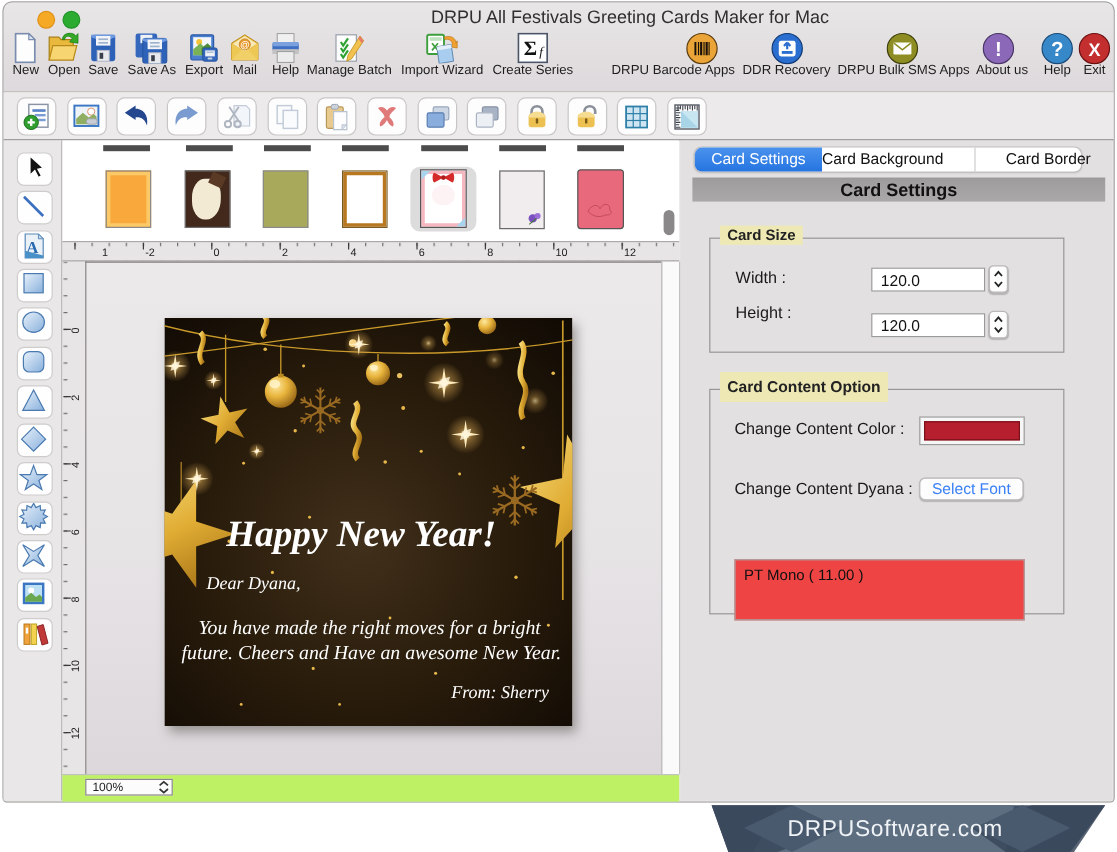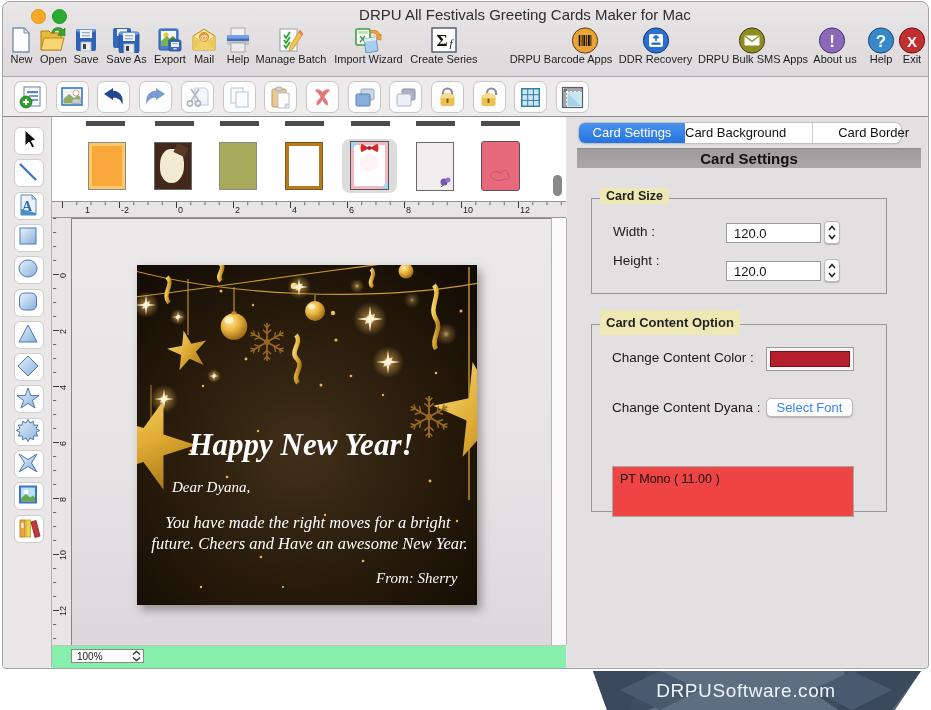--- a/index.html
+++ b/index.html
@@ -15,21 +15,21 @@
 #row2{left:3px;top:77px;width:925px;height:39px;background:#eceaea;border-bottom:1px solid #908c8c;}
 .btn2{position:absolute;top:4px;width:31px;height:30px;background:#fdfdfd;border:1px solid #c9c6c6;border-radius:7px;}
 .btn2 svg{position:absolute;left:3px;top:3px;}
 #sidebar{left:3px;top:117px;width:48px;height:550px;background:#e9e7e7;border-right:1px solid #b3b0b0;}
 .sbtn{position:absolute;left:11px;width:28px;height:26px;background:#fefefe;border:1px solid #cfcccc;border-radius:6px;}
 #thumbs{left:52px;top:117px;width:514px;height:84px;background:#ffffff;border-bottom:1px solid #989494;}
 #hruler{left:52px;top:202px;width:514px;height:15px;background:#e7e5e5;border-bottom:1px solid #9b9797;}
 #vruler{left:52px;top:218px;width:19px;height:427px;background:#e7e5e5;}
 #canvas{left:71px;top:218px;width:480px;height:427px;background:linear-gradient(180deg,#ebe9ea 0%,#e7e4e6 55%,#dcd7db 100%);border-left:1px solid #8a8686;border-top:1px solid #8a8686;}
 #cstrip{left:551px;top:218px;width:14px;height:427px;background:#fbfafa;border-left:1px solid #b5b2b2;border-right:1px solid #b5b2b2;}
-#footer{left:52px;top:645px;width:514px;height:22px;background:#86efac;border-top:1px solid #c4c1c1;}
+#footer{left:52px;top:645px;width:514px;height:22px;background:#bef264;border-top:1px solid #c4c1c1;}
 #panel{left:567px;top:117px;width:360px;height:550px;background:#e2e0e0;}
 #banner{left:0;top:669px;width:931px;height:41px;background:#ffffff;}
 </style>
 </head>
 <body>
 <div id="win" class="abs"></div>
 <div id="chrome" class="abs">
   <div id="tl1" class="abs"></div>
   <div id="tl2" class="abs"></div>
   <div id="title" class="abs">DRPU All Festivals Greeting Cards Maker for Mac</div>

